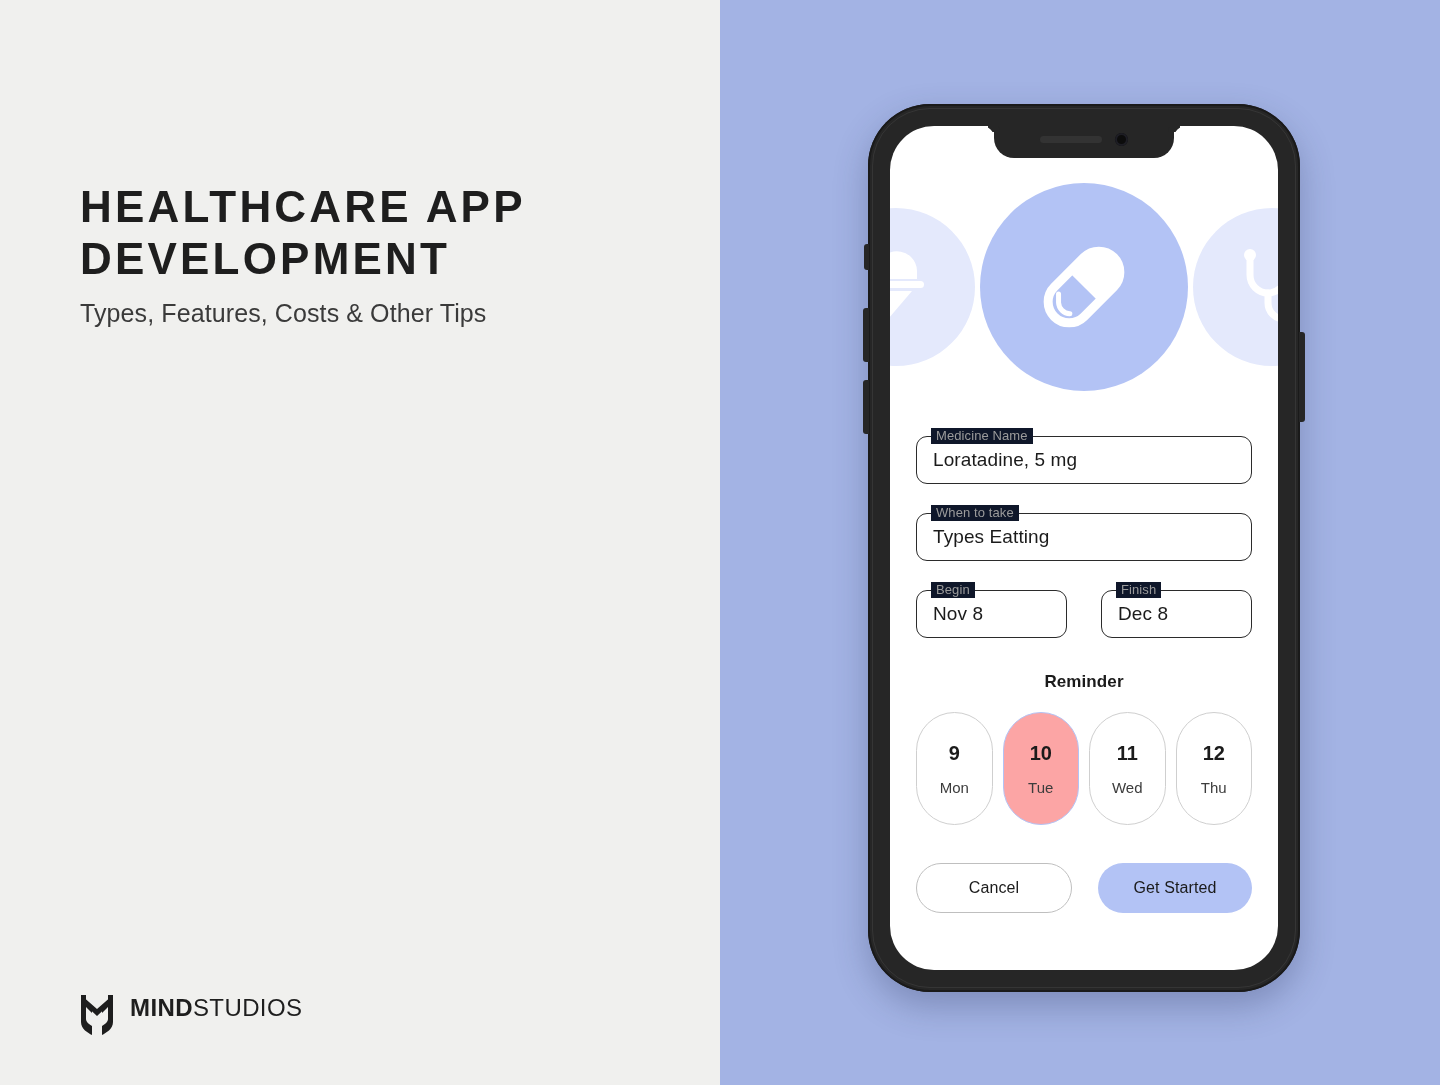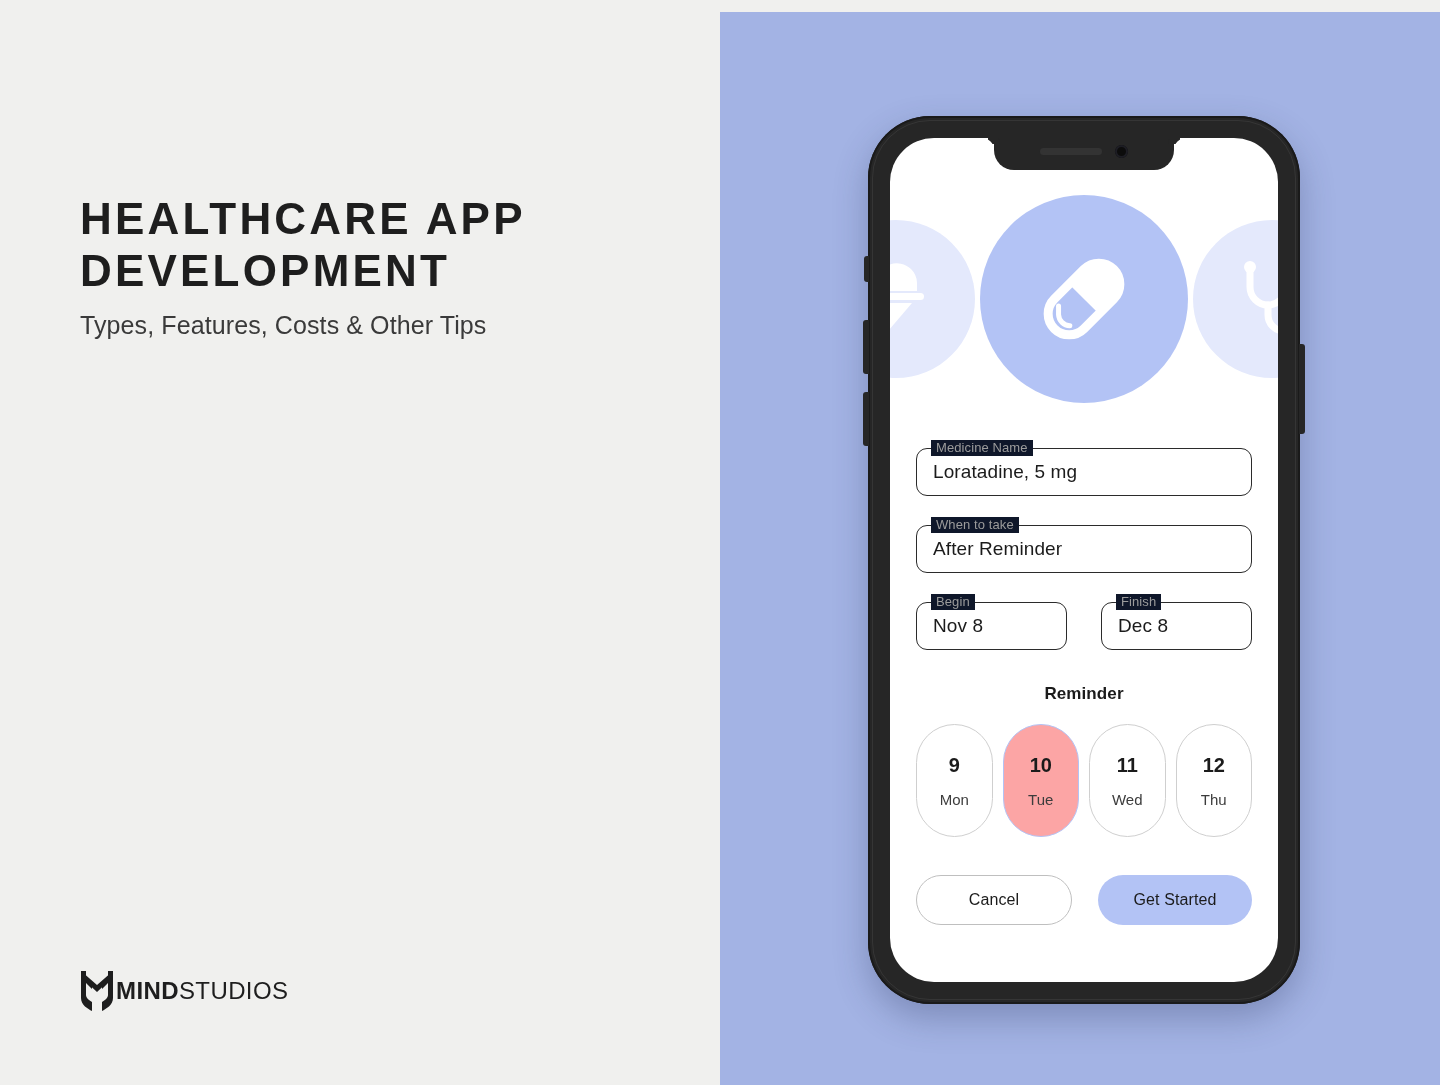--- a/index.html
+++ b/index.html
@@ -5,21 +5,21 @@
   * { margin:0; padding:0; box-sizing:border-box; }
   html, body { width:1440px; height:1085px; }
   body {
     font-family: "Liberation Sans", sans-serif;
     overflow:hidden;
     background:#F0F0EE;
     position:relative;
   }
 
   
-  .stage { position:absolute; inset:0;margin-top:12px; }
+  .stage { position:absolute; inset:0; }
   .pane-left {
     position:absolute; left:0; top:0; width:720px; height:1085px;
     background:#F0F0EE;
   }
   .pane-right {
     position:absolute; left:720px; top:0; width:720px; height:1085px;
     background:#A3B3E4;
   }
 
   
@@ -27,21 +27,21 @@
     position:absolute; left:80px; top:181px; width:620px;
     font-size:44px; font-weight:bold; letter-spacing:3.2px;
     line-height:52px; color:#1E1E1E; text-transform:uppercase;
   }
   .subhead {
     position:absolute; left:80px; top:299px; width:620px;
     font-size:25px; font-weight:400; color:#3A3A3A; letter-spacing:0.1px;
   }
 
   
-  .logo { position:absolute; left:80px; top:958px; display:flex; align-items:center; gap:2px; }
+  .logo { position:absolute; left:80px; top:994px; display:flex; gap:16px; }
   .logo-mark { width:34px; height:42px; display:block; }
   .logo-text { font-size:24px; letter-spacing:0.4px; color:#1E1E1E; white-space:nowrap; }
   .logo-text .b { font-weight:bold; }
   .logo-text .r { font-weight:400; }
 
   
   .phone {
     position:absolute; left:868px; top:104px; width:432px; height:888px;
   }
   .phone-frame {
@@ -222,21 +222,21 @@
 
       <div class="form">
 
         <div class="field">
           <span class="field-label">Medicine Name</span>
           <span class="field-value">Loratadine, 5 mg</span>
         </div>
 
         <div class="field">
           <span class="field-label">When to take</span>
-          <span class="field-value">After Reminder</span>
+          <span class="field-value">Types Eatting</span>
         </div>
 
         <div class="row-dates">
           <div class="field">
             <span class="field-label">Begin</span>
             <span class="field-value">Nov 8</span>
           </div>
           <div class="field">
             <span class="field-label">Finish</span>
             <span class="field-value">Dec 8</span>

